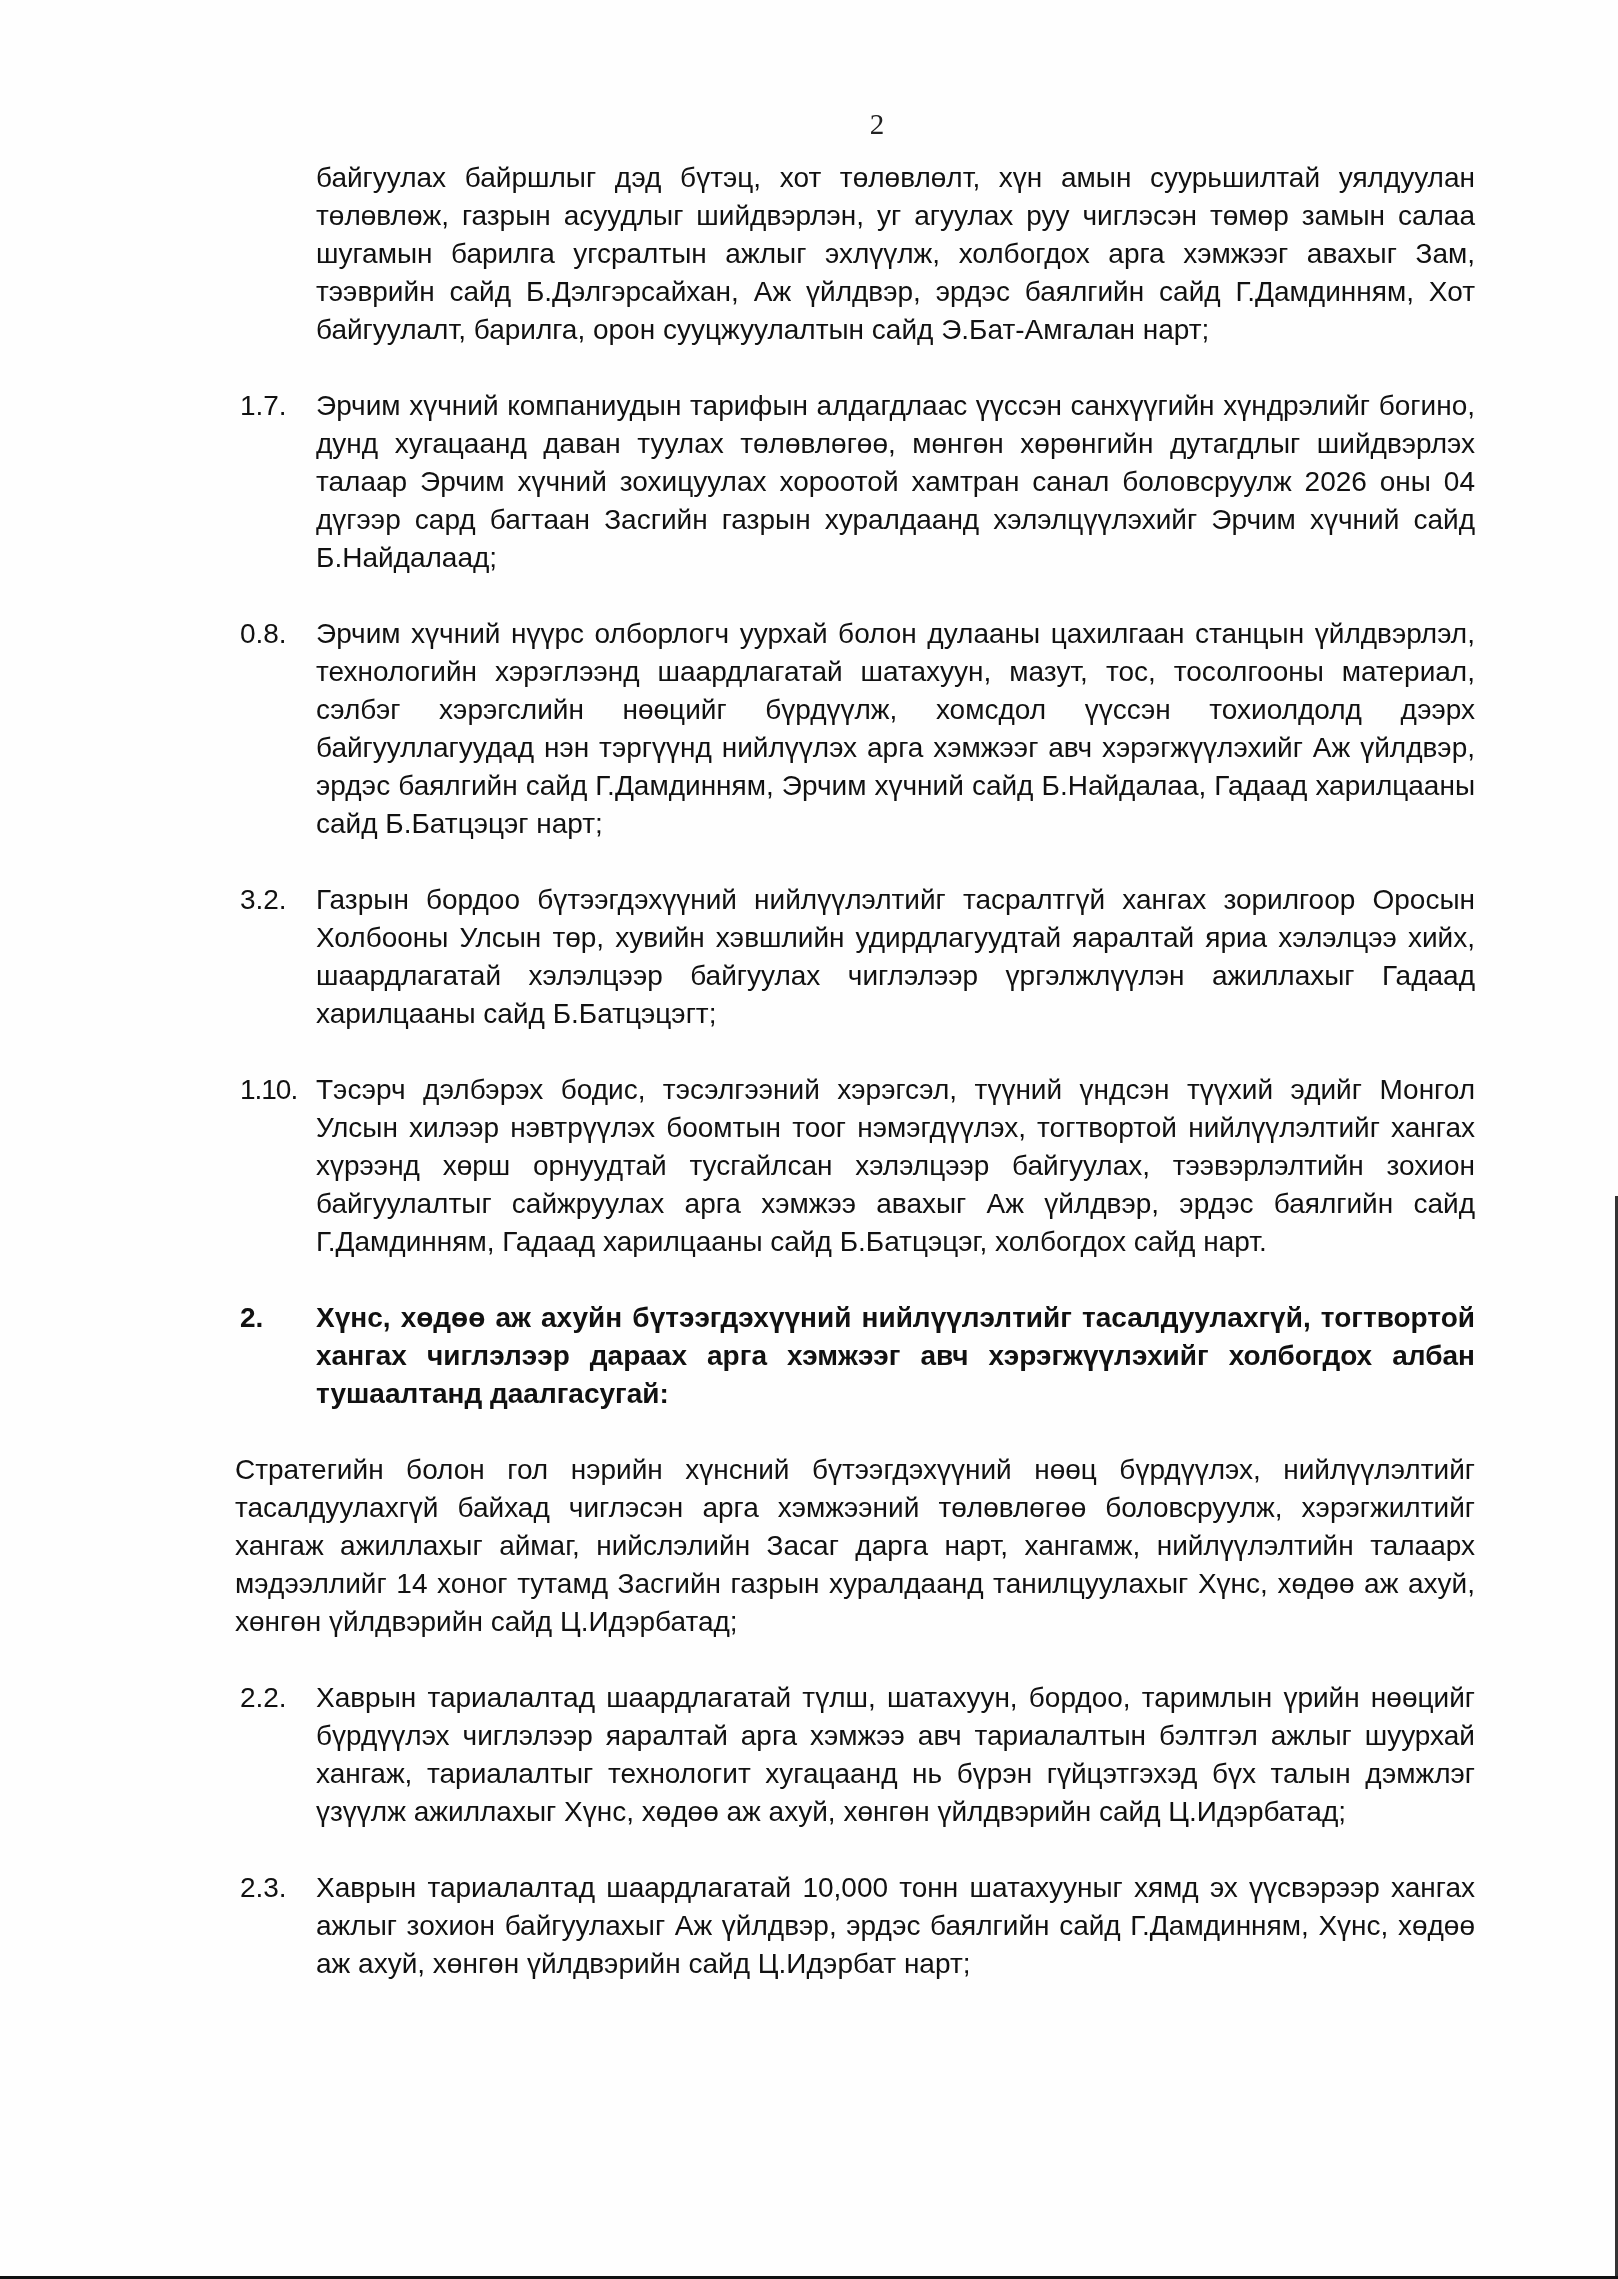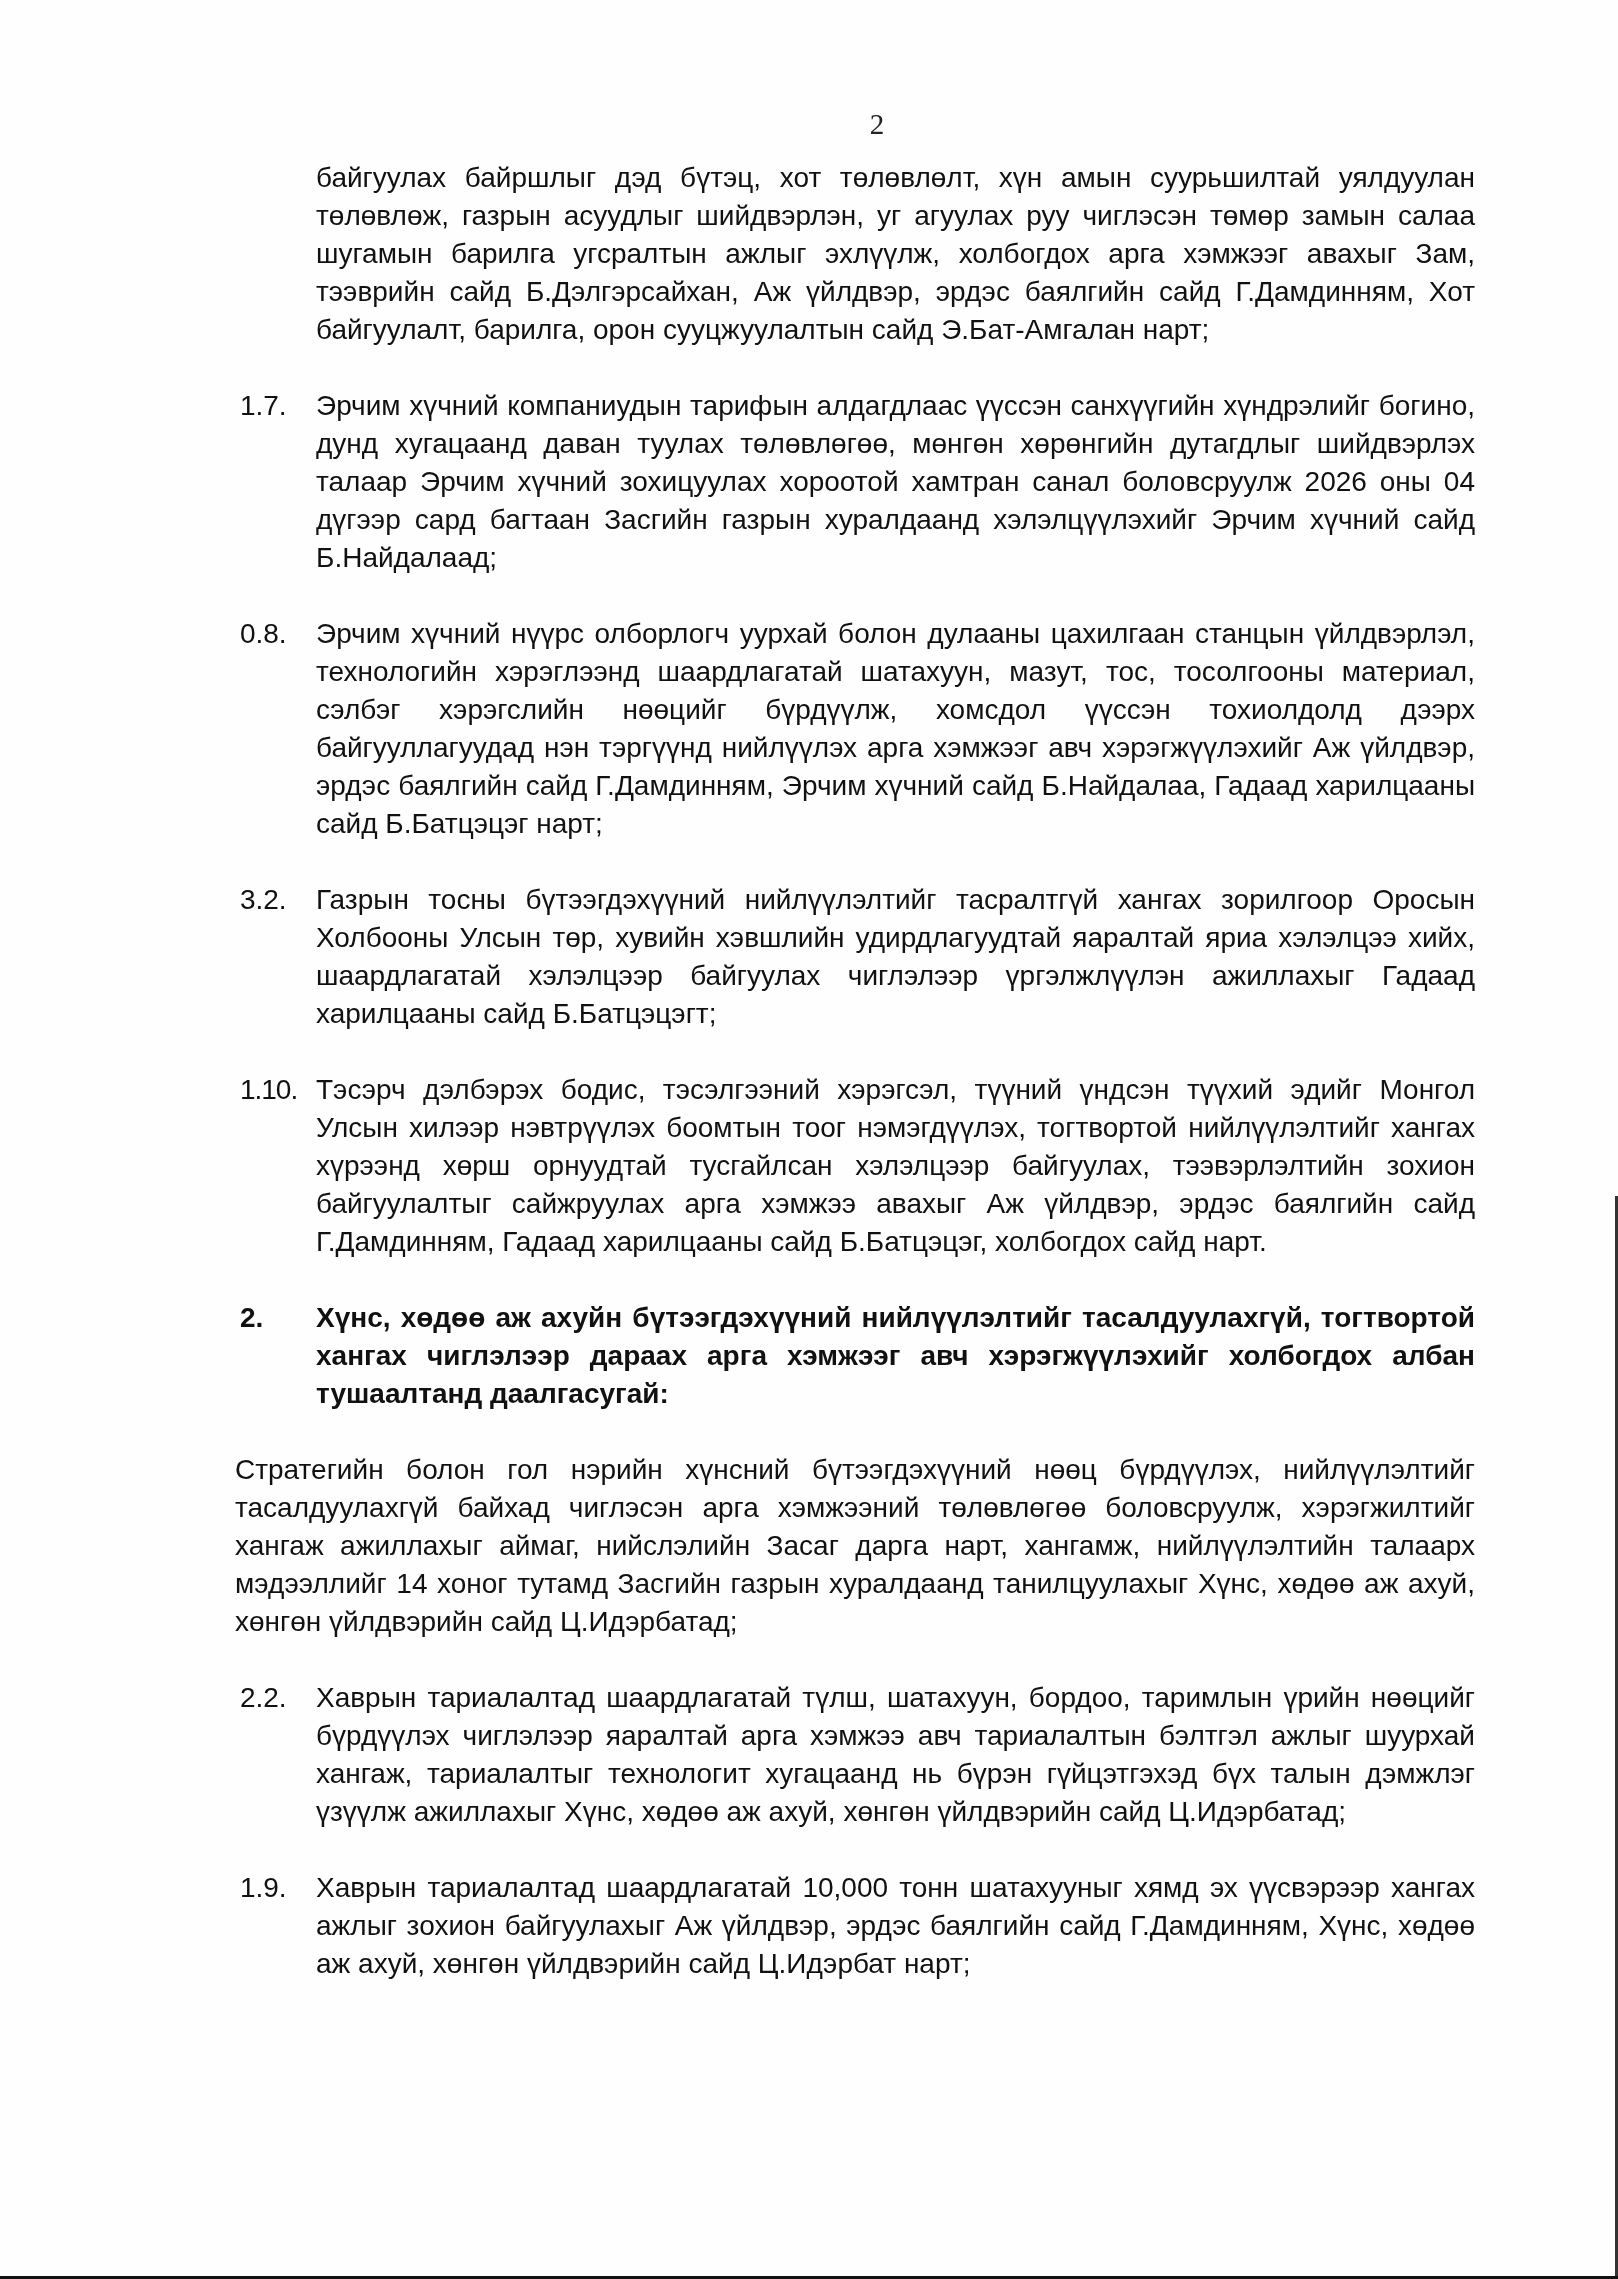--- a/index.html
+++ b/index.html
@@ -42,41 +42,41 @@
     <div class="para">
       <div class="num">1.7.</div>
       <div class="txt">Эрчим хүчний компаниудын тарифын алдагдлаас үүссэн санхүүгийн хүндрэлийг богино, дунд хугацаанд даван туулах төлөвлөгөө, мөнгөн хөрөнгийн дутагдлыг шийдвэрлэх талаар Эрчим хүчний зохицуулах хороотой хамтран санал боловсруулж 2026 оны 04 дүгээр сард багтаан Засгийн газрын хуралдаанд хэлэлцүүлэхийг Эрчим хүчний сайд Б.Найдалаад;</div>
     </div>
     <div class="para">
       <div class="num">0.8.</div>
       <div class="txt">Эрчим хүчний нүүрс олборлогч уурхай болон дулааны цахилгаан станцын үйлдвэрлэл, технологийн хэрэглээнд шаардлагатай шатахуун, мазут, тос, тосолгооны материал, сэлбэг хэрэгслийн нөөцийг бүрдүүлж, хомсдол үүссэн тохиолдолд дээрх байгууллагуудад нэн тэргүүнд нийлүүлэх арга хэмжээг авч хэрэгжүүлэхийг Аж үйлдвэр, эрдэс баялгийн сайд Г.Дамдинням, Эрчим хүчний сайд Б.Найдалаа, Гадаад харилцааны сайд Б.Батцэцэг нарт;</div>
     </div>
     <div class="para">
       <div class="num">3.2.</div>
-      <div class="txt">Газрын тосны бүтээгдэхүүний нийлүүлэлтийг тасралтгүй хангах зорилгоор Оросын Холбооны Улсын төр, хувийн хэвшлийн удирдлагуудтай яаралтай яриа хэлэлцээ хийх, шаардлагатай хэлэлцээр байгуулах чиглэлээр үргэлжлүүлэн ажиллахыг Гадаад харилцааны сайд Б.Батцэцэгт;</div>
+      <div class="txt">Газрын бордоо бүтээгдэхүүний нийлүүлэлтийг тасралтгүй хангах зорилгоор Оросын Холбооны Улсын төр, хувийн хэвшлийн удирдлагуудтай яаралтай яриа хэлэлцээ хийх, шаардлагатай хэлэлцээр байгуулах чиглэлээр үргэлжлүүлэн ажиллахыг Гадаад харилцааны сайд Б.Батцэцэгт;</div>
     </div>
     <div class="para">
       <div class="num wide">1.10.</div>
       <div class="txt">Тэсэрч дэлбэрэх бодис, тэсэлгээний хэрэгсэл, түүний үндсэн түүхий эдийг Монгол Улсын хилээр нэвтрүүлэх боомтын тоог нэмэгдүүлэх, тогтвортой нийлүүлэлтийг хангах хүрээнд хөрш орнуудтай тусгайлсан хэлэлцээр байгуулах, тээвэрлэлтийн зохион байгуулалтыг сайжруулах арга хэмжээ авахыг Аж үйлдвэр, эрдэс баялгийн сайд Г.Дамдинням, Гадаад харилцааны сайд Б.Батцэцэг, холбогдох сайд нарт.</div>
     </div>
 
     <div class="para heading">
       <div class="num">2.</div>
       <div class="txt">Хүнс, хөдөө аж ахуйн бүтээгдэхүүний нийлүүлэлтийг тасалдуулахгүй, тогтвортой хангах чиглэлээр дараах арга хэмжээг авч хэрэгжүүлэхийг холбогдох албан тушаалтанд даалгасугай:</div>
     </div>
 
     <div class="para">
       <div class="txt">Стратегийн болон гол нэрийн хүнсний бүтээгдэхүүний нөөц бүрдүүлэх, нийлүүлэлтийг тасалдуулахгүй байхад чиглэсэн арга хэмжээний төлөвлөгөө боловсруулж, хэрэгжилтийг хангаж ажиллахыг аймаг, нийслэлийн Засаг дарга нарт, хангамж, нийлүүлэлтийн талаарх мэдээллийг 14 хоног тутамд Засгийн газрын хуралдаанд танилцуулахыг Хүнс, хөдөө аж ахуй, хөнгөн үйлдвэрийн сайд Ц.Идэрбатад;</div>
     </div>
     <div class="para">
       <div class="num">2.2.</div>
       <div class="txt">Хаврын тариалалтад шаардлагатай түлш, шатахуун, бордоо, таримлын үрийн нөөцийг бүрдүүлэх чиглэлээр яаралтай арга хэмжээ авч тариалалтын бэлтгэл ажлыг шуурхай хангаж, тариалалтыг технологит хугацаанд нь бүрэн гүйцэтгэхэд бүх талын дэмжлэг үзүүлж ажиллахыг Хүнс, хөдөө аж ахуй, хөнгөн үйлдвэрийн сайд Ц.Идэрбатад;</div>
     </div>
     <div class="para">
-      <div class="num">1.9.</div>
+      <div class="num">2.3.</div>
       <div class="txt">Хаврын тариалалтад шаардлагатай 10,000 тонн шатахууныг хямд эх үүсвэрээр хангах ажлыг зохион байгуулахыг Аж үйлдвэр, эрдэс баялгийн сайд Г.Дамдинням, Хүнс, хөдөө аж ахуй, хөнгөн үйлдвэрийн сайд Ц.Идэрбат нарт;</div>
     </div>
   </div>
 
 
   <div class="edge-right"></div>
   <div class="edge-bottom"></div>
 </div>
 
 

